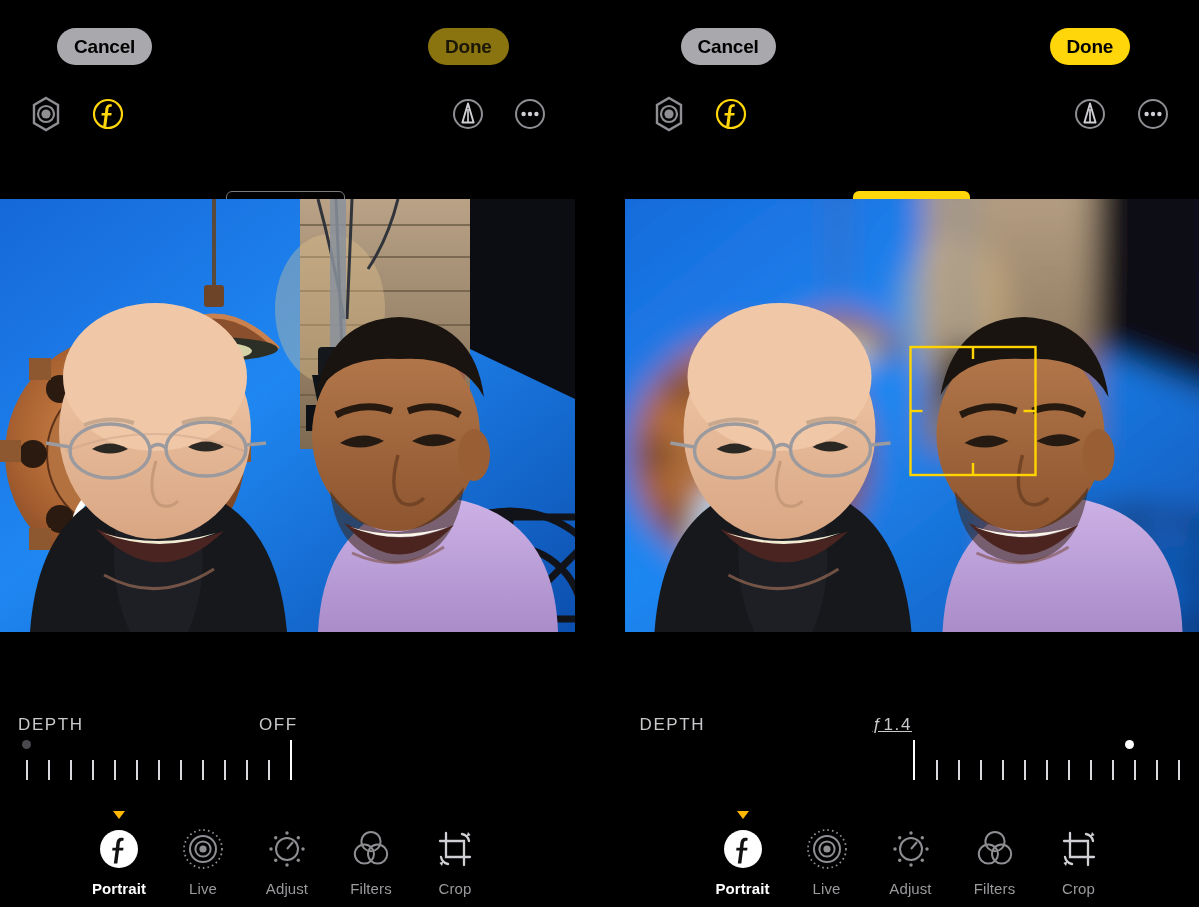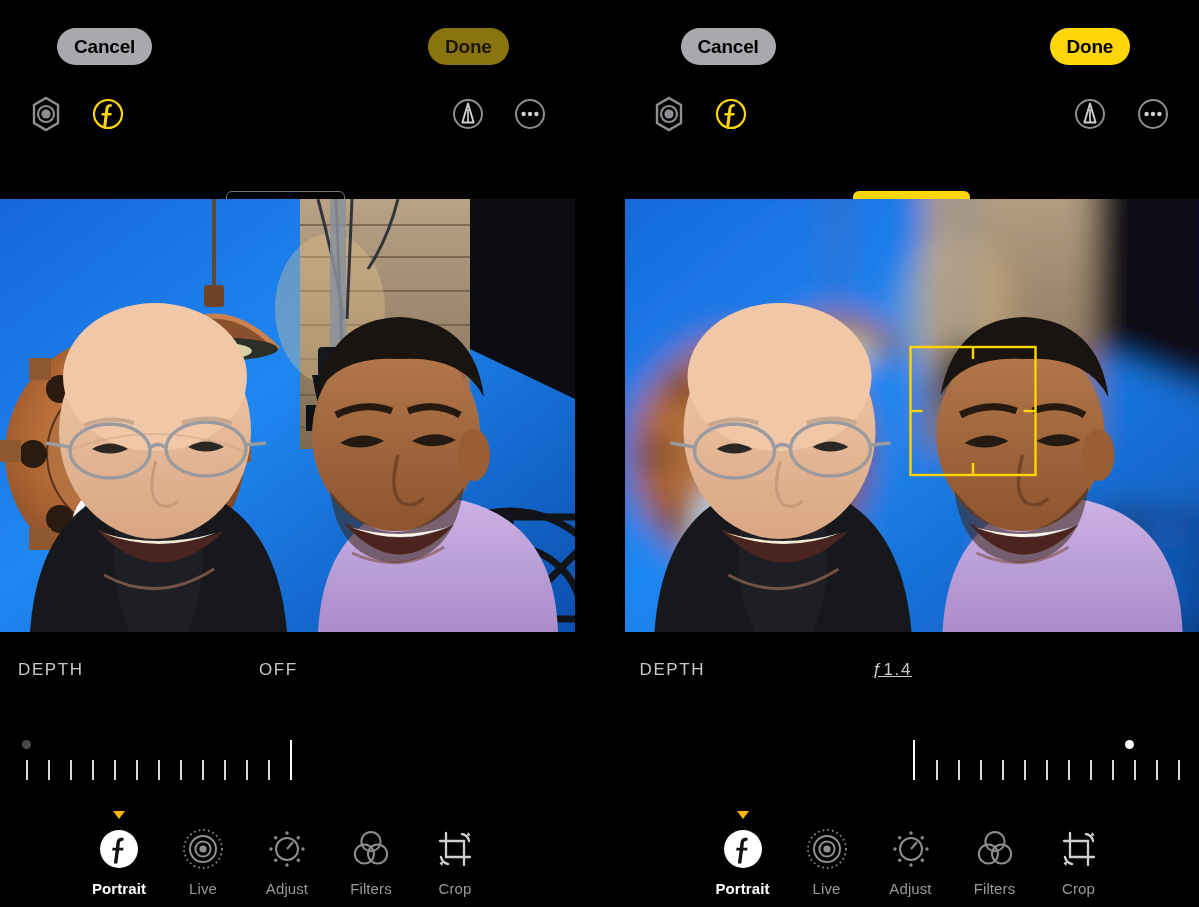--- a/index.html
+++ b/index.html
@@ -47,21 +47,21 @@
   }
   .badge.off{left:226px;border:1.4px solid #7a7a7e;color:#b4b4b8;background:transparent;}
   .badge.on{left:853px;background:#ffd60a;color:#3a2f00;border:none;font-weight:500;}
 
   
   .photo{position:absolute;left:0;top:199px;width:575px;height:433px;overflow:hidden;background:#05060a;}
   .panel.right .photo{left:625px;width:574px;}
   .photo svg{display:block;width:100%;height:100%;}
 
   
-  .depthrow{position:absolute;top:660px;left:0;width:100%;height:28px;}
+  .depthrow{position:absolute;top:715px;left:0;width:100%;height:28px;}
   .dlabel{
     position:absolute;left:18px;top:0;font-size:17px;color:#c9c9cd;
     letter-spacing:1.6px;font-weight:300;
   }
   .dvalue{
     position:absolute;left:259px;top:0;font-size:17px;color:#c9c9cd;
     letter-spacing:1.6px;font-weight:300;
   }
   .panel.right .dlabel{left:640px;}
   .panel.right .dvalue{left:873px;text-decoration:underline;}

